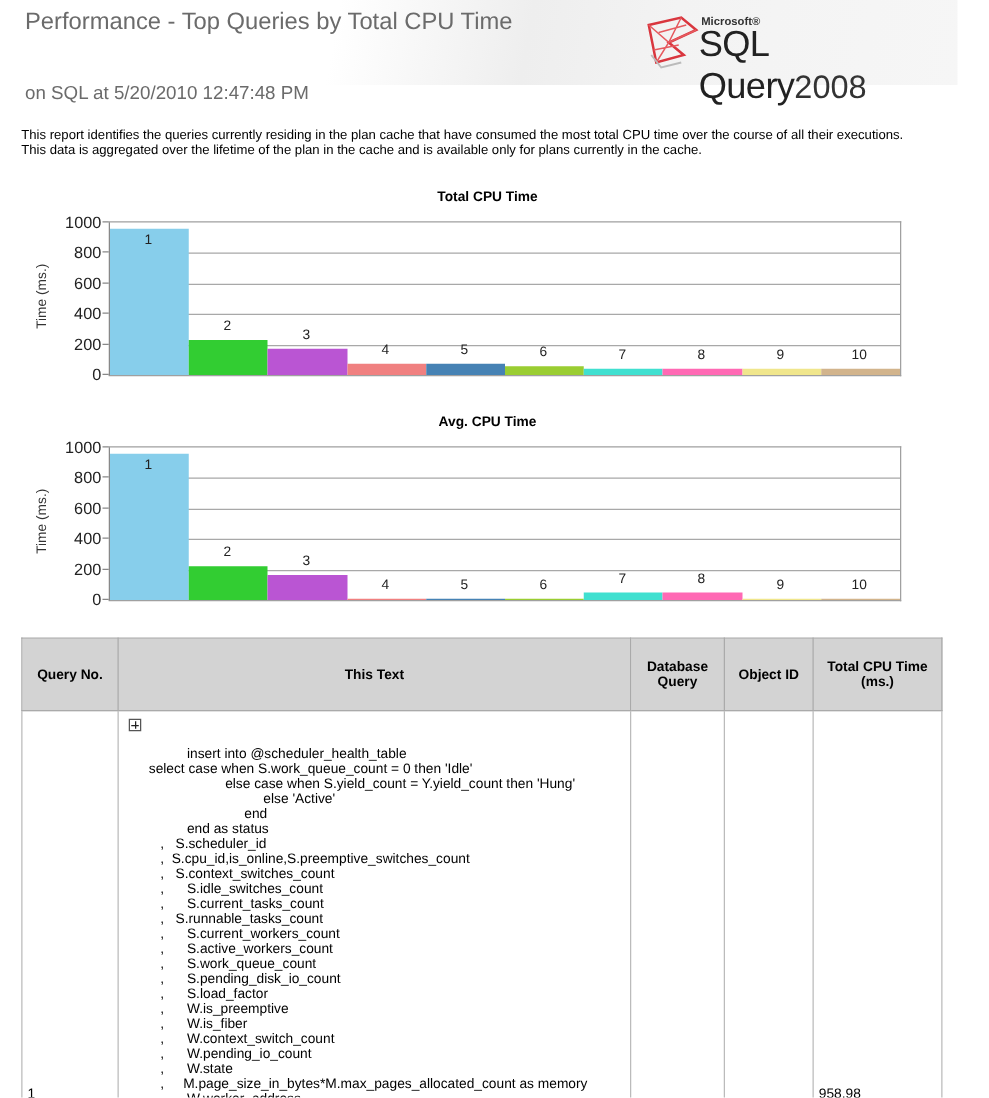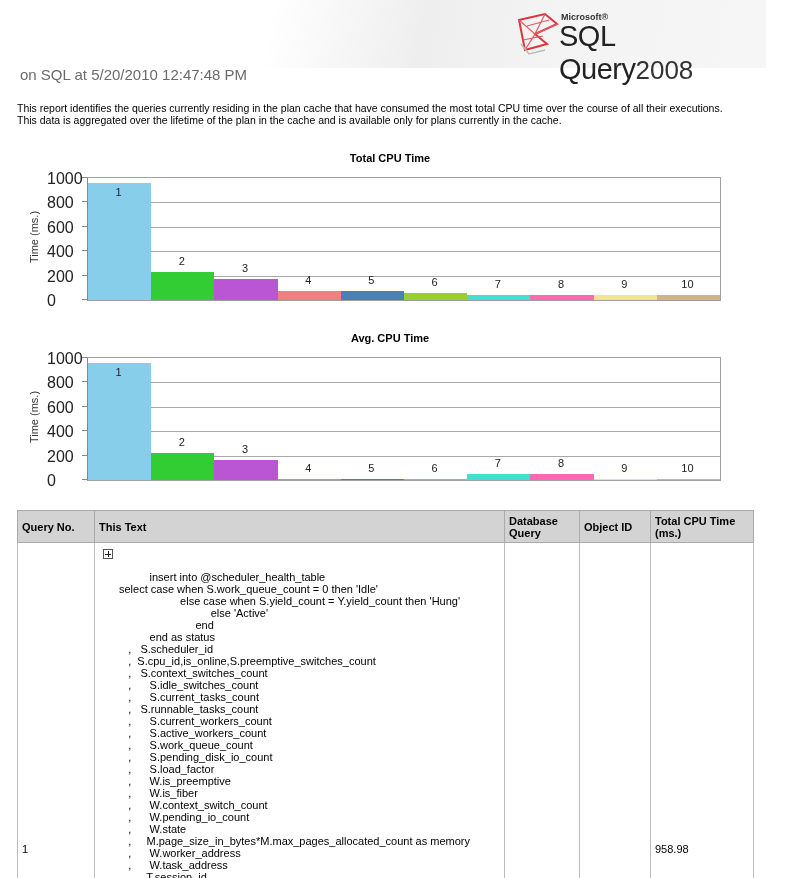--- a/index.html
+++ b/index.html
@@ -11,37 +11,38 @@
   .logo { position:absolute; left:515px; top:8px; width:240px; height:52px; }
   .logo .ms { position:absolute; left:46px; top:4px; font-size:9px; color:#333; font-weight:bold; }
   .logo .sql { position:absolute; left:44px; top:12px; font-size:29px; color:#222; letter-spacing:-0.5px; }
   .logo .ver { font-size:26px; color:#333; letter-spacing:0; }
   .desc { position:absolute; left:17px; top:102px; width:720px; font-size:10.5px; line-height:12px; color:#000; }
   .chart { position:absolute; left:20px; width:740px; height:160px; }
   .chart-title { position:absolute; top:0; left:0; width:740px; text-align:center; font-weight:bold; font-size:11px; }
   .ylabel { position:absolute; font-size:11px; color:#333; transform:rotate(-90deg); transform-origin:center; white-space:nowrap; }
   .plot { position:absolute; border:1px solid #a0a0a0; border-left:1px solid #888; background:#fff; }
   .gridline { position:absolute; left:0; right:0; height:1px; background:#a8a8a8; }
-  .tick { position:absolute; font-size:16px; text-align:left; width:34px; color:#222; }
+  .tick { position:absolute; font-size:13px; text-align:right; width:34px; color:#222; }
   .tickmark { position:absolute; width:5px; height:1px; background:#888; }
   .bar { position:absolute; bottom:0; }
   .barlabel { position:absolute; font-size:11px; width:40px; text-align:center; color:#222; }
   table.grid { position:absolute; left:17px; top:510px; width:736px; border-collapse:collapse; font-size:11px; table-layout:fixed; }
-  table.grid th { background:#d3d3d3; border:1px solid #aaa; text-align:left; font-weight:bold; padding:2px 4px; vertical-align:middle; line-height:12px; font-size:11px; height:27px; }
+  table.grid th { background:#d3d3d3; border:1px solid #aaa; text-align:center; font-weight:bold; padding:15px 4px; vertical-align:middle; line-height:12px; font-size:11px; height:27px; }
   table.grid td { border:1px solid #bbb; vertical-align:top; padding:0 4px; font-size:11px; }
   .qtext { position:relative; padding-left:20px; padding-top:4px; line-height:12px; white-space:pre; font-size:11px; }
   .expand { position:absolute; left:4px; top:6px; width:8px; height:8px; border:1px solid #555; font-size:9px; line-height:8px; text-align:center; }
   .expand:before { content:""; position:absolute; left:1px; top:3.5px; width:6px; height:1px; background:#222; }
   .expand:after { content:""; position:absolute; left:3.5px; top:1px; width:1px; height:6px; background:#222; }
   .qnum { position:relative; }
 </style>
 </head>
 <body>
 
 <div class="header">
+  <div class="title">Performance - Top Queries by Total CPU Time</div>
   <div class="logo">
     <svg width="44" height="48" viewBox="0 0 44 48" style="position:absolute;left:0;top:2px;">
       <path d="M4 10 L30 4 L42 14 L20 24 L32 34 L10 40 Z" fill="none" stroke="#d9363e" stroke-width="2"></path>
       <path d="M4 10 L20 24 L10 40 M30 4 L20 24 L42 14 M12 16 L34 10 M8 30 L28 26" fill="none" stroke="#e65a5f" stroke-width="1.2"></path>
       <path d="M6 34 L14 44 L30 40" fill="none" stroke="#bbb" stroke-width="1.5"></path>
     </svg>
     <span class="ms">Microsoft®</span>
     <span class="sql"><span>SQL Query</span><span class="ver">2008</span></span>
   </div>
 </div>

